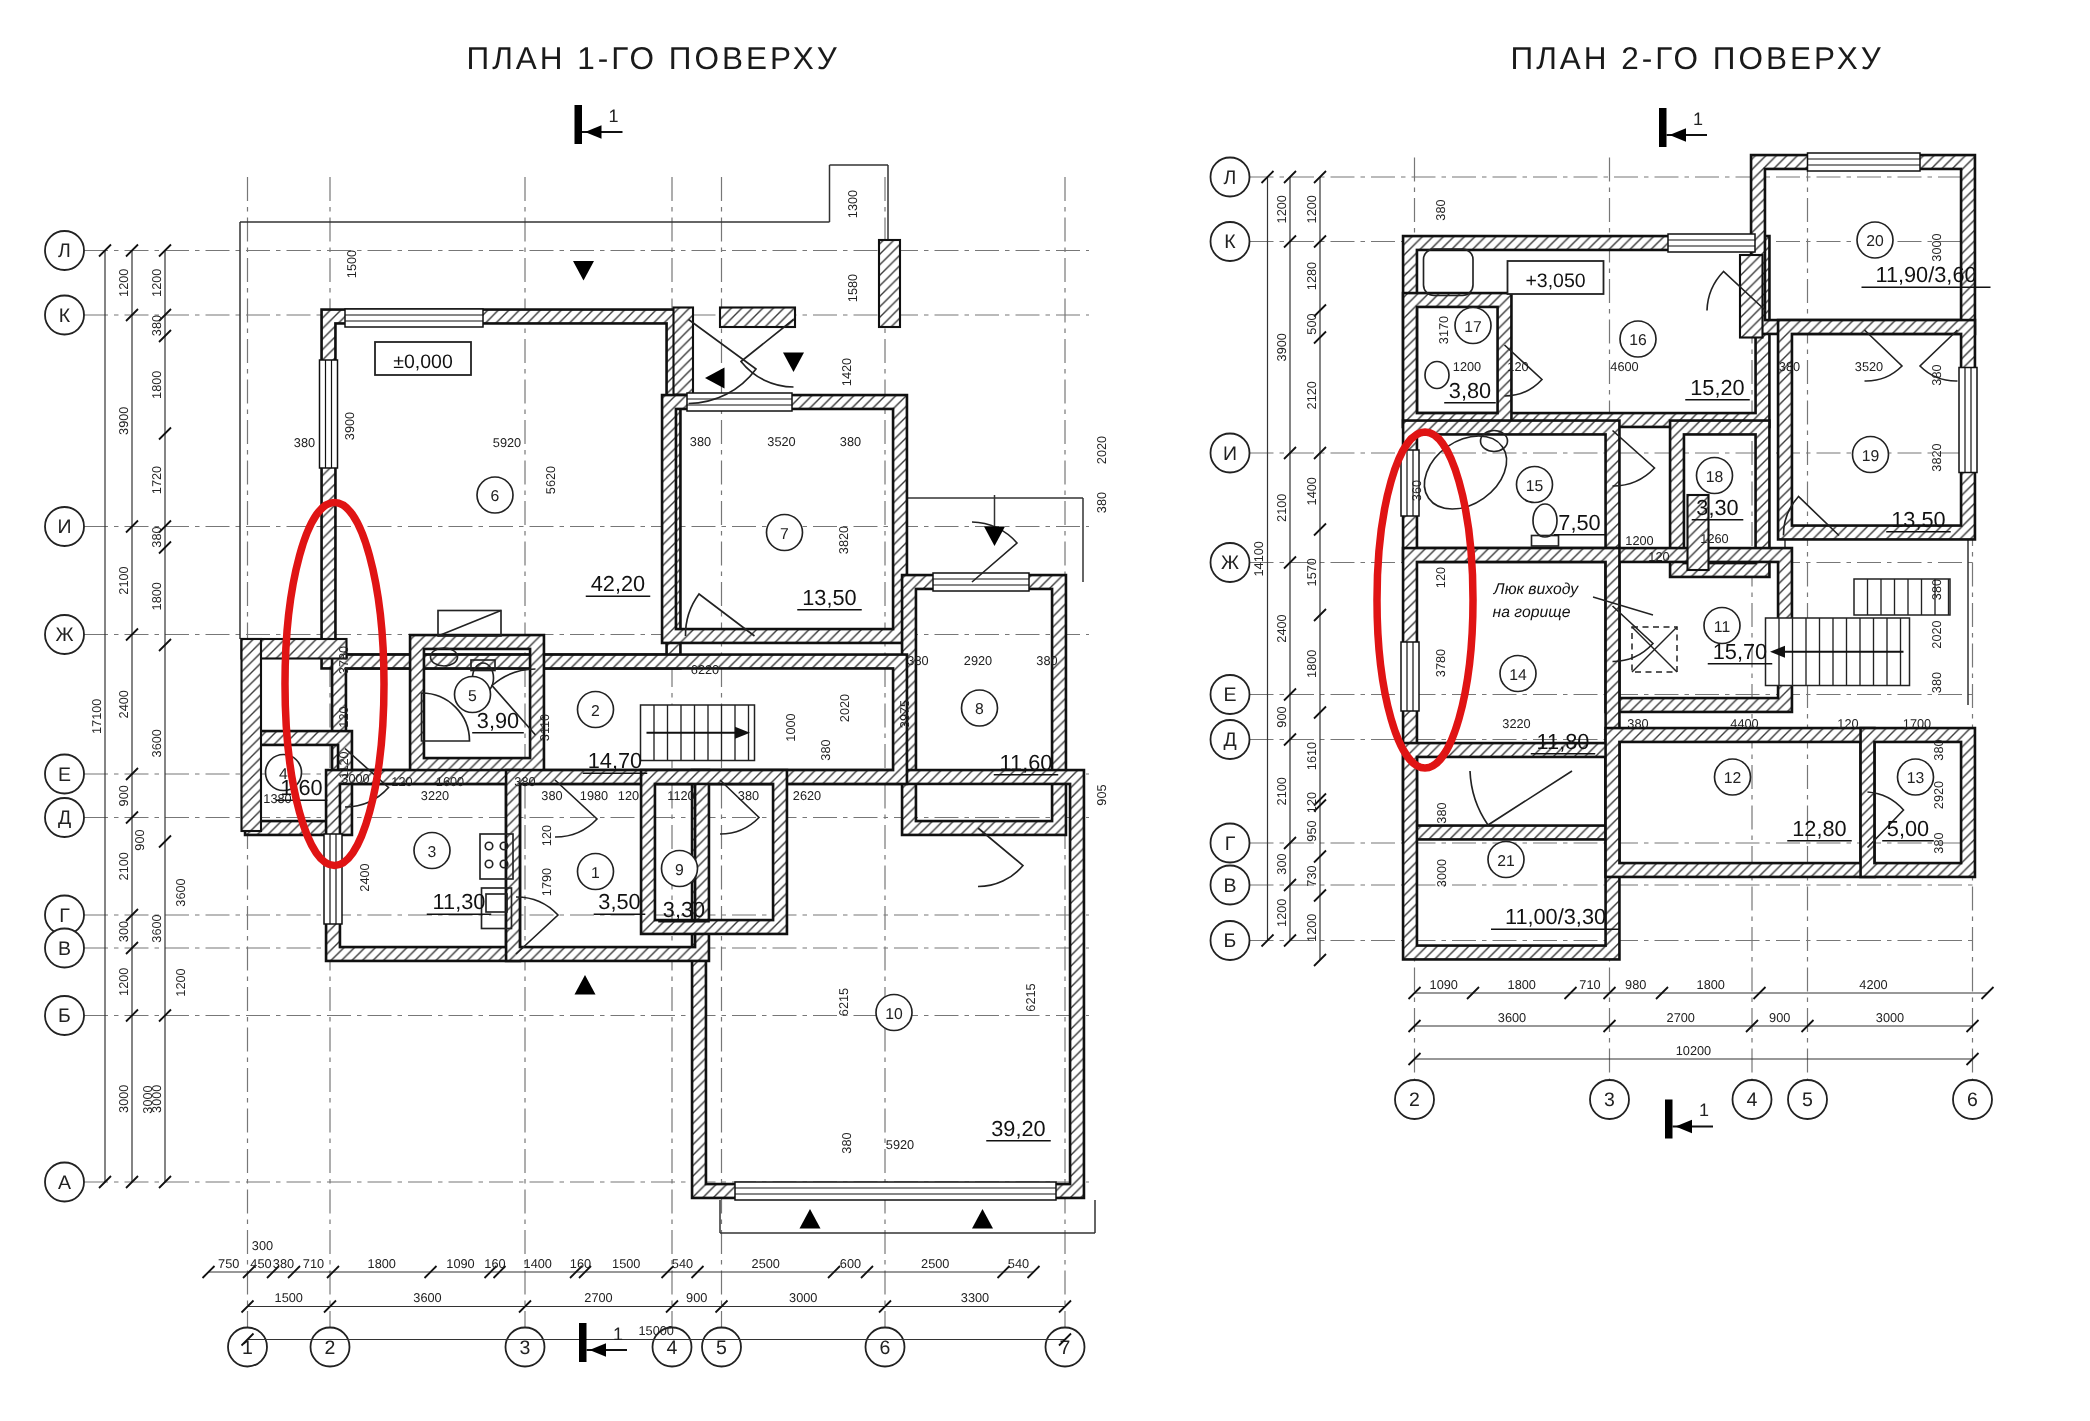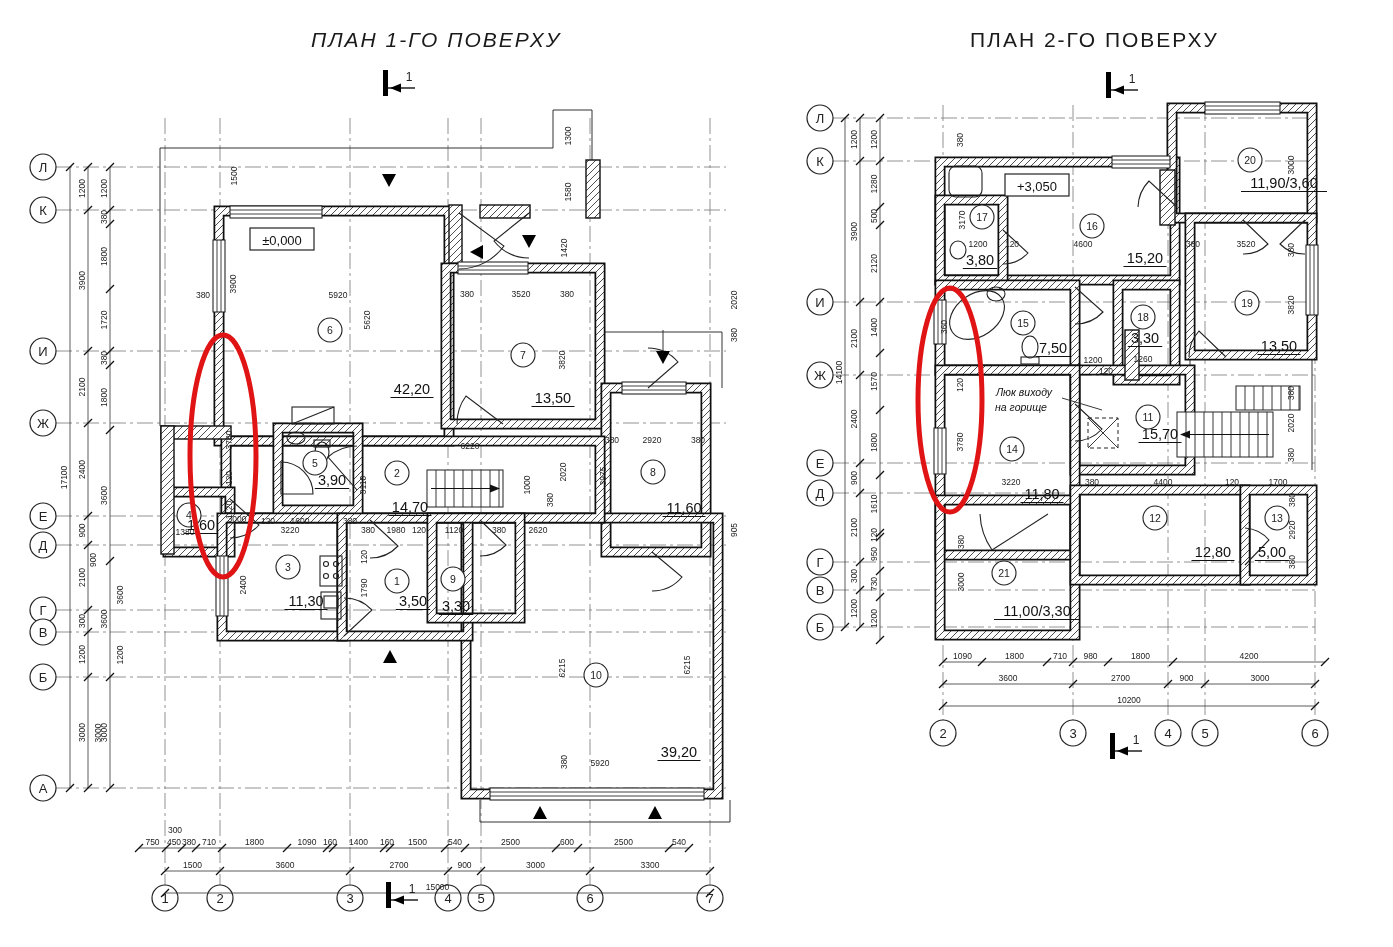--- a/index.html
+++ b/index.html
@@ -1,22 +1,22 @@
 <!DOCTYPE html>
 <html><head>
 <meta charset="utf-8">
 <style>
   html,body{margin:0;padding:0;background:#fff;}
   #canvas{position:relative;width:1393px;height:947px;background:#fff;overflow:hidden;
           font-family:"Liberation Sans",sans-serif;}
   #drawing{position:absolute;left:0;top:0;}
   .plan-title{position:absolute;top:28px;font-size:21px;letter-spacing:2px;color:#1a1a1a;
               font-family:"Liberation Sans",sans-serif;white-space:nowrap;}
-  #title-1{left:311px;font-style:italic;}
-  #title-2{left:970px;}
+  #title-1{left:311px;}
+  #title-2{left:1007px;}
 </style>
 </head>
 <body>
 
 <div id="canvas">
   <svg id="drawing" width="1393" height="947" viewBox="0 0 1393 947">
       <defs>
         <pattern id="wallhatch" width="7" height="7" patternUnits="userSpaceOnUse">
           <rect x="0" y="0" width="7" height="7" fill="#fff"></rect>
           <path d="M0,7 L7,0 M-1,1 L1,-1 M6,8 L8,6" stroke="#3a3a3a" stroke-width="0.9"></path>

